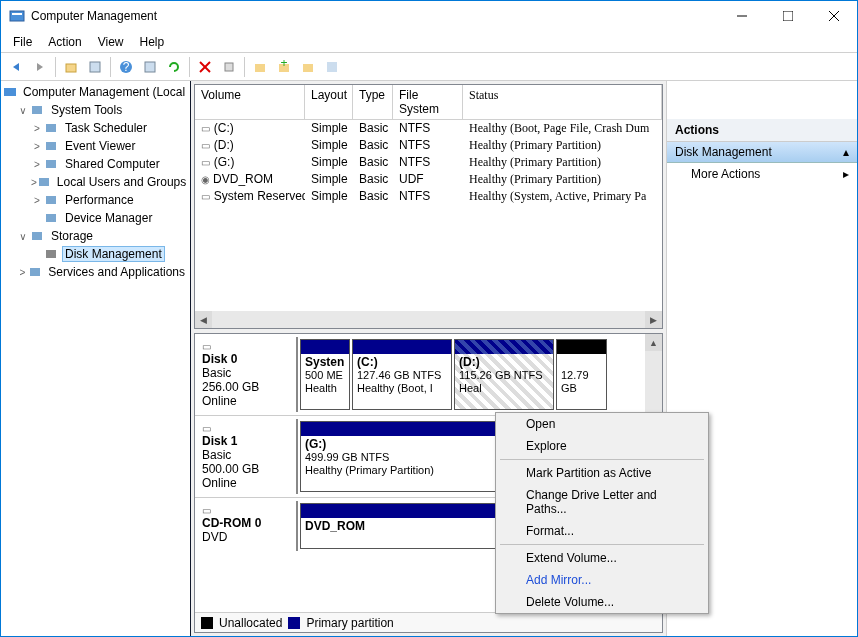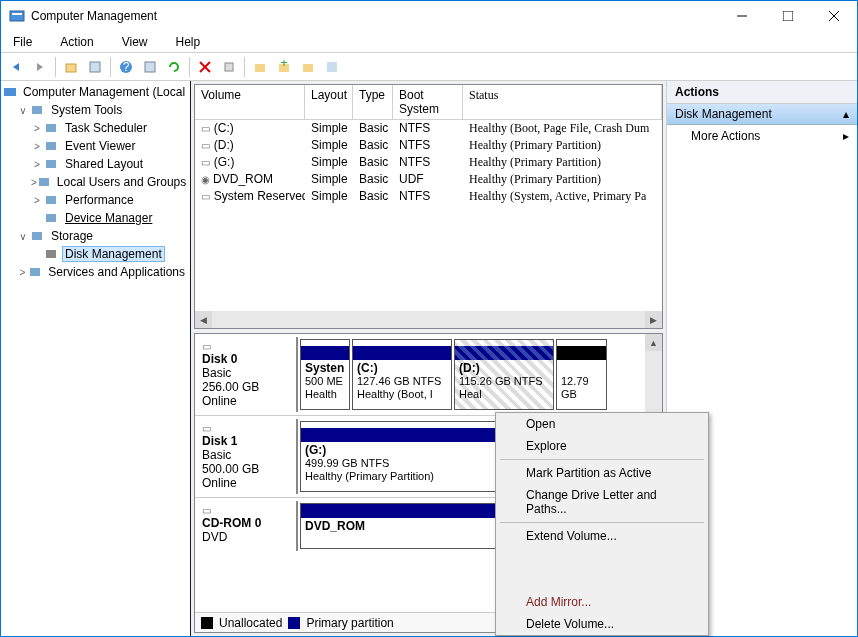--- a/index.html
+++ b/index.html
@@ -3,21 +3,21 @@
 <meta charset="utf-8">
 <style>
 * { box-sizing: border-box; margin: 0; padding: 0; font-family: "Segoe UI", Tahoma, sans-serif; font-size: 12px; }
 body { background: #fff; }
 .window { width: 858px; height: 637px; border: 1px solid #0078d7; background: #fff; display: flex; flex-direction: column; position: relative; }
 .titlebar { height: 30px; display: flex; align-items: center; padding: 0 0 0 8px; }
 .titlebar .icon { width: 16px; height: 16px; margin-right: 6px; }
 .titlebar .title { flex: 1; }
 .winbtns { display: flex; }
 .winbtn { width: 46px; height: 30px; display: flex; align-items: center; justify-content: center; }
-.menubar { height: 22px; display: flex; align-items: center; padding: 0 4px; border-bottom: 1px solid #d0d0d0; gap: 12px; }
+.menubar { height: 22px; display: flex; align-items: center; padding: 0 4px; border-bottom: 1px solid #d0d0d0; }
 .menubar span { padding: 2px 8px; }
 .toolbar { height: 28px; display: flex; align-items: center; padding: 0 4px; gap: 2px; border-bottom: 1px solid #d0d0d0; }
 .tbtn { width: 22px; height: 22px; display: flex; align-items: center; justify-content: center; border: 1px solid transparent; }
 .sep { width: 1px; height: 20px; background: #ccc; margin: 0 2px; }
 .body { flex: 1; display: flex; min-height: 0; }
 .tree { width: 190px; border-right: 1px solid #0f172a; overflow: hidden; padding: 2px; }
 .tree-item { display: flex; align-items: center; height: 18px; white-space: nowrap; }
 .tree-item .exp { width: 12px; text-align: center; color: #666; font-size: 10px; }
 .tree-item .ticon { width: 16px; height: 16px; margin-right: 3px; display:flex;align-items:center;justify-content:center;}
 .tree-item.sel .lbl { background: #cde8ff; border: 1px solid #7ab7e8; padding: 0 2px; }
@@ -30,35 +30,35 @@
 .vol-row div { padding: 1px 6px; white-space: nowrap; overflow: hidden; }
 .vol-list .flex-fill { flex:1; }
 .hscroll { height: 17px; background: #f0f0f0; display:flex; align-items:center; }
 .hscroll .arr { width:17px; height:17px; background:#dcdcdc; display:flex;align-items:center;justify-content:center;font-size:9px;color:#555;}
 .hscroll .track { flex:1; background:#e8e8e8; height:17px;}
 .disk-map { background:#fff; border:1px solid #828790; flex:1; margin-top:4px; overflow:hidden; position:relative;}
 .disk-row { display:flex; border-bottom:1px solid #ccc; min-height:72px; padding:3px;}
 .disk-info { width:100px; padding:4px; border-right:2px solid #888;}
 .disk-info .dname { font-weight:bold; }
 .parts { flex:1; display:flex; gap:2px; padding:2px;}
-.part { border:1px solid #555; display:flex; flex-direction:column;justify-content:center; }
+.part { border:1px solid #555; display:flex; flex-direction:column; }
 .part-hdr { height:14px; background:#00008b; }
 .part-hdr.black { background:#000; }
 .part-body { padding:2px 4px; font-size:11px; line-height:13px; overflow:hidden;}
 .part.sel { background: repeating-linear-gradient(45deg,#fff,#fff 4px,#ddd 4px,#ddd 8px);}
 .part.sel .part-hdr { background: repeating-linear-gradient(45deg,#00008b,#00008b 4px,#3344aa 4px,#3344aa 8px);}
 .legend-bar { height:20px; border-top:1px solid #ccc; display:flex; align-items:center; padding:0 6px; gap:6px; background:#f8f8f8; }
 .legend-sw { width:12px; height:12px; display:inline-block; }
-.actions { width:190px; display:flex; flex-direction:column;}
+.actions { width:190px; display:flex; flex-direction:column;margin-top:38px;}
 .actions-hdr { background:#eef2f6; border-bottom:1px solid #ccc; padding:4px 8px; font-weight:bold;}
 .actions-sec { background: linear-gradient(#cfe5fb,#a8cef0); padding:3px 8px; border-bottom:1px solid #9bb; display:flex; justify-content:space-between;}
 .actions-item { padding:4px 8px 4px 24px; display:flex; justify-content:space-between;}
 .ctx-menu { position:absolute; left:494px; top:411px; width:214px; background:#f0f0f0; border:1px solid #a0a0a0; box-shadow:2px 2px 4px rgba(0,0,0,.3); z-index:100;}
 .ctx-item { padding:4px 10px 4px 30px; }
-.ctx-item.disabled { color:#7f1d1d;margin-top:44px; }
+.ctx-item.disabled { color:#1d4ed8; }
 .ctx-sep { height:1px; background:#c0c0c0; margin:2px 4px;}
 .vscroll { width:17px; background:#f0f0f0; display:flex; flex-direction:column;}
 .vscroll .arr{height:17px;background:#dcdcdc;display:flex;align-items:center;justify-content:center;font-size:9px;color:#555;}
 .vscroll .track{flex:1;background:#e8e8e8;}
 .col-vol{width:110px;} .col-lay{width:48px;} .col-typ{width:40px;} .col-fs{width:70px;} .col-st{flex:1;font-family:Liberation Serif, serif;}
 </style>
 </head>
 <body>
 
 <div class="window">
@@ -212,41 +212,41 @@
             </span>
             <span class="lbl">Event Viewer</span>
           </div>
           <div class="tree-item" style="padding-left: 28px;">
             <span class="exp">&gt;</span>
             <span class="ticon">
               <svg width="14" height="14">
                 <rect x="2" y="3" width="10" height="8" fill="#7aa7d0"></rect>
               </svg>
             </span>
-            <span class="lbl">Shared Layout</span>
+            <span class="lbl">Shared Computer</span>
           </div>
           <div class="tree-item" style="padding-left: 28px;">
             <span class="exp">&gt;</span>
             <span class="ticon">
               <svg width="14" height="14">
                 <rect x="2" y="3" width="10" height="8" fill="#7aa7d0"></rect>
               </svg>
             </span>
             <span class="lbl">Local Users and Groups</span>
           </div>
           <div class="tree-item" style="padding-left: 28px;">
             <span class="exp">&gt;</span>
             <span class="ticon">
               <svg width="14" height="14">
                 <rect x="2" y="3" width="10" height="8" fill="#7aa7d0"></rect>
               </svg>
             </span>
             <span class="lbl">Performance</span>
           </div>
-          <div class="tree-item" style="padding-left: 28px; text-decoration: underline;">
+          <div class="tree-item" style="padding-left: 28px;">
             <span class="exp"> </span>
             <span class="ticon">
               <svg width="14" height="14">
                 <rect x="2" y="3" width="10" height="8" fill="#7aa7d0"></rect>
               </svg>
             </span>
             <span class="lbl">Device Manager</span>
           </div>
           <div class="tree-item" style="padding-left: 14px;">
             <span class="exp">∨</span>
@@ -277,21 +277,21 @@
           </div>
         </div>
     </div>
 
     <div class="center">
       <div class="vol-list">
         <div class="vol-head">
           <div class="col-vol">Volume</div>
           <div class="col-lay">Layout</div>
           <div class="col-typ">Type</div>
-          <div class="col-fs">Boot System</div>
+          <div class="col-fs">File System</div>
           <div class="col-st">Status</div>
         </div>
         <div id="vol-rows" class="flex-fill">
             <div class="vol-row">
               <div class="col-vol"><span style="font-size:10px;color:#666;">▭</span> (C:)</div>
               <div class="col-lay">Simple</div>
               <div class="col-typ">Basic</div>
               <div class="col-fs">NTFS</div>
               <div class="col-st">Healthy (Boot, Page File, Crash Dum</div>
             </div>
@@ -419,19 +419,20 @@
       </div>
     </div>
   </div>
 
   <div class="ctx-menu" id="ctx-menu">
       <div class="ctx-item">Open</div>
       <div class="ctx-item">Explore</div>
       <div class="ctx-sep"></div>
       <div class="ctx-item">Mark Partition as Active</div>
       <div class="ctx-item">Change Drive Letter and Paths...</div>
+      <div class="ctx-item">Format...</div>
       <div class="ctx-sep"></div>
       <div class="ctx-item">Extend Volume...</div>
       <div class="ctx-item disabled">Add Mirror...</div>
       <div class="ctx-item">Delete Volume...</div>
     </div>
 
 </div>
 
 </body></html>

